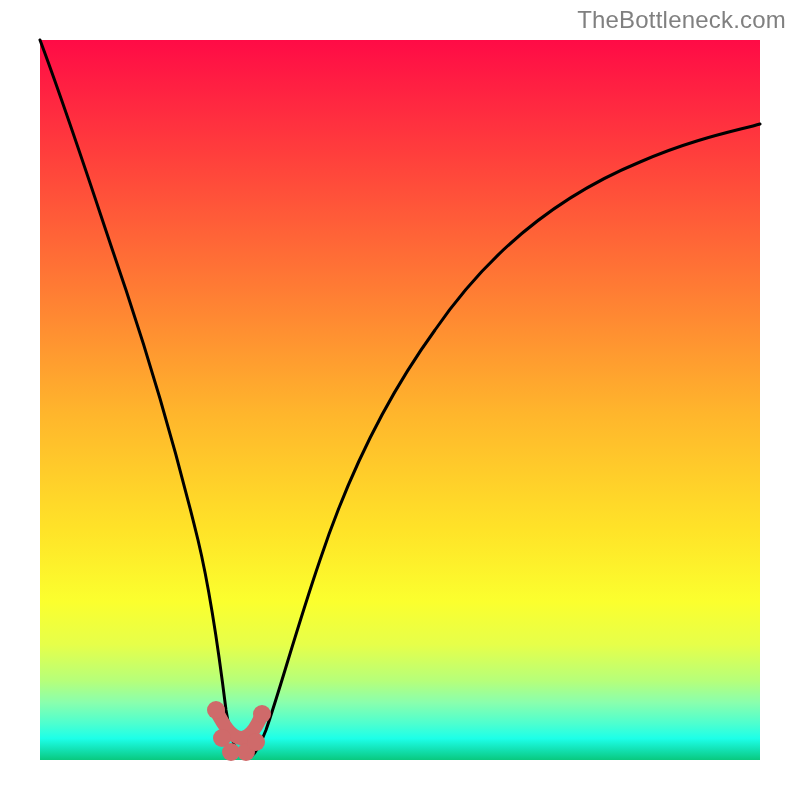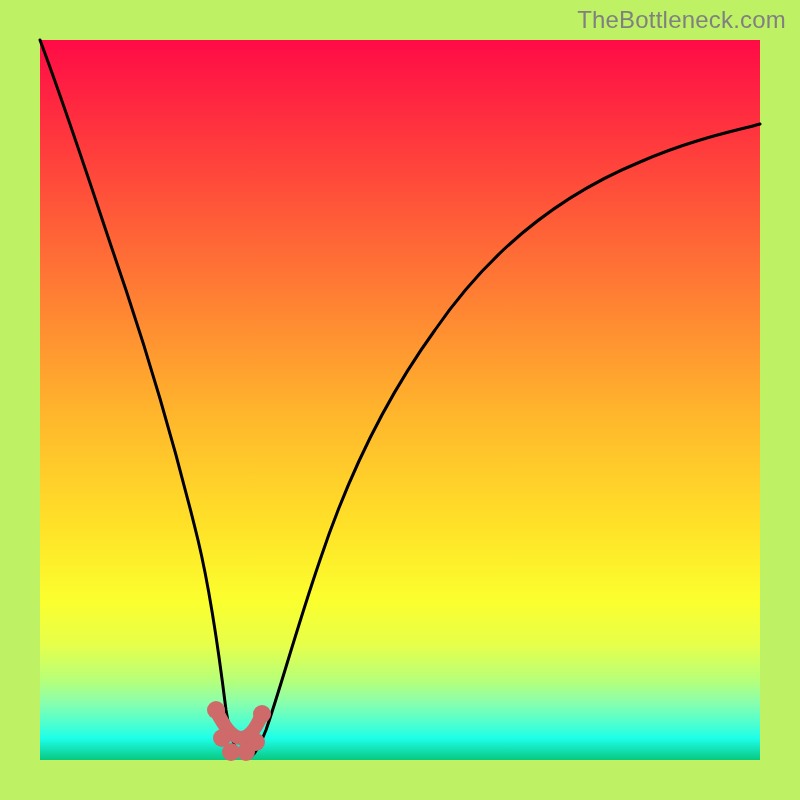--- a/index.html
+++ b/index.html
@@ -8,21 +8,21 @@
     width: 800px;
     height: 800px;
     background: #000;
     overflow: hidden;
     font-family: Arial, Helvetica, sans-serif;
   }
   .frame {
     position: relative;
     width: 800px;
     height: 800px;
-    background: #bef264;
+    background: #ffffff;
   }
   .plot-area {
     position: absolute;
     left: 40px;
     top: 40px;
     width: 720px;
     height: 720px;
     background: linear-gradient(
       to bottom,
       #ff0b46 0%,

